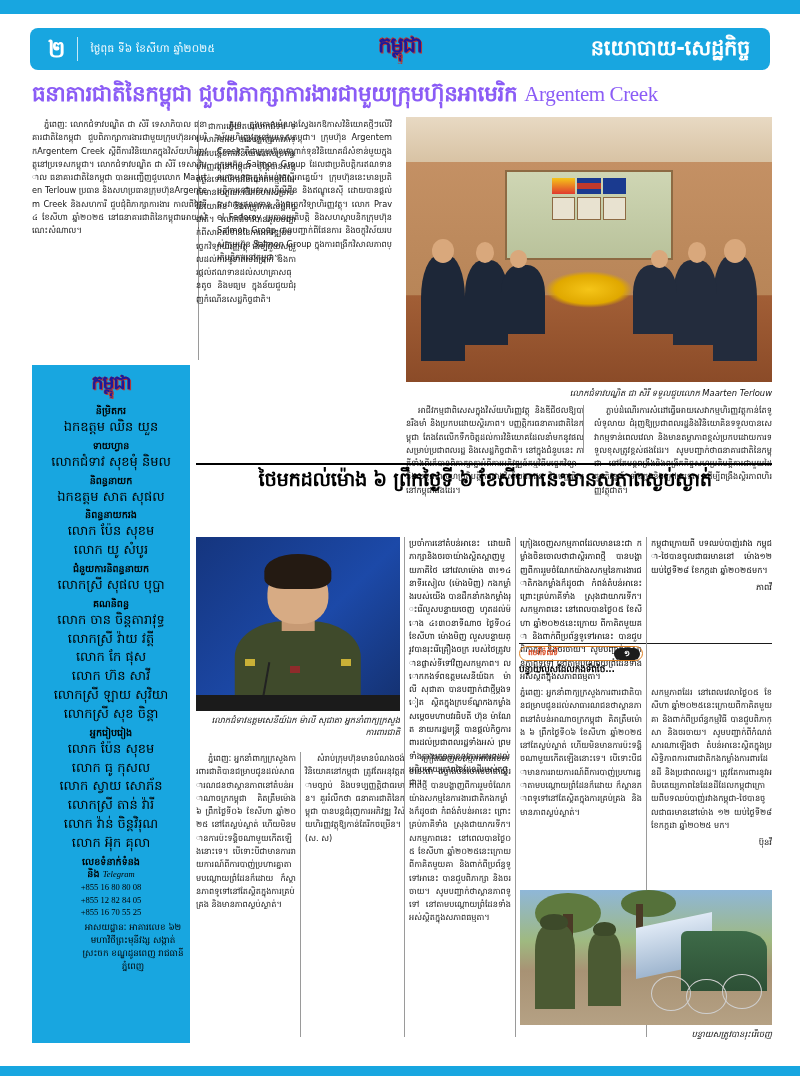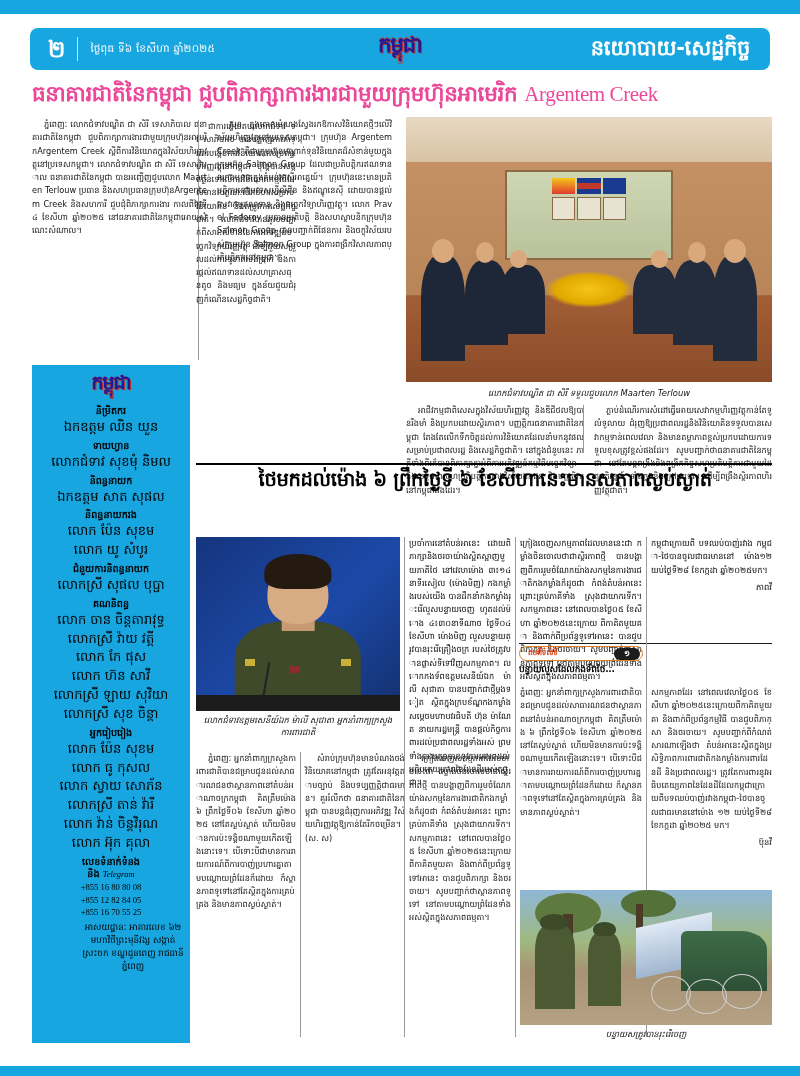--- a/index.html
+++ b/index.html
@@ -72,21 +72,21 @@
     letter-spacing: -0.3px;
   }
 
   
   .headline-1 {
     position: absolute;
     left: 32px; top: 80px;
     width: 740px;
     font-size: 21.5px;
     font-weight: bold;
-    color: #ec4899;
+    color: #8b5cf6;
     letter-spacing: -0.4px;
     white-space: nowrap;
   }
   .headline-1 .latin {
     font-family: "Liberation Serif", serif;
     font-weight: normal;
     font-size: 21px;
   }
 
   
@@ -112,21 +112,21 @@
     position: absolute;
     left: 406px; top: 117px;
     width: 366px; height: 265px;
     overflow: hidden;
     background: #b88a5e;
   }
   .cap {
     position: absolute;
     font-style: italic;
     font-size: 8.4px;
-    text-align: center;
+    text-align: right;
     color: #111;
   }
   .cap-top {
     left: 406px; top: 388px; width: 366px;
   }
 
   
   .top-cont {
     position: absolute;
     left: 406px; top: 404px;

